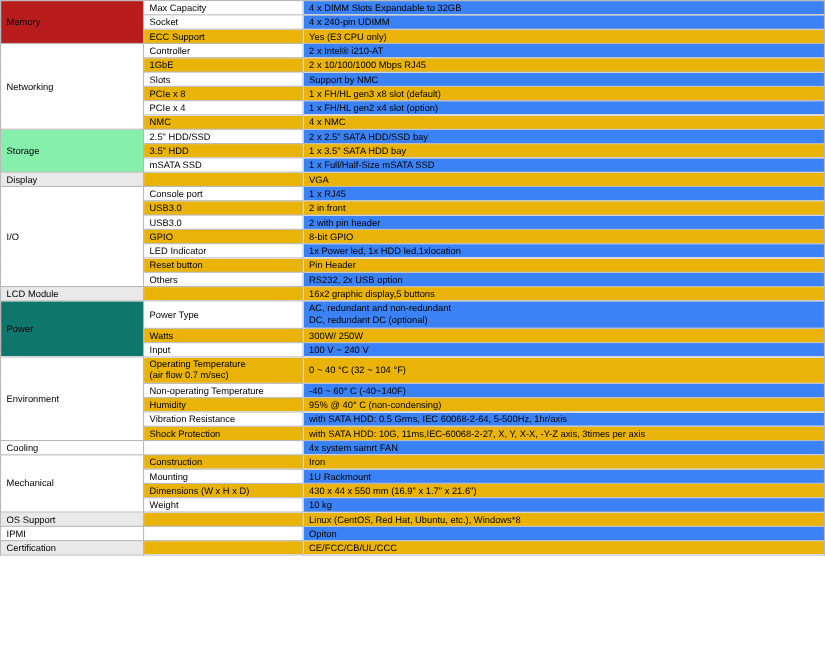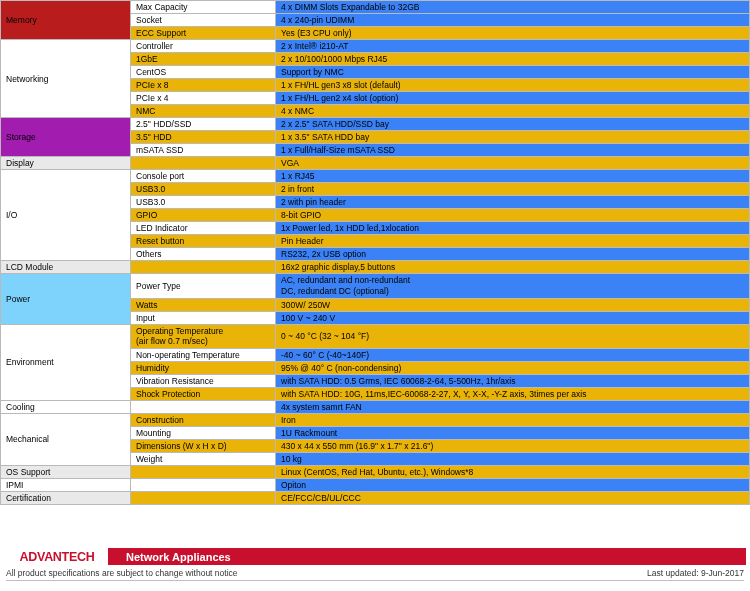--- a/index.html
+++ b/index.html
@@ -125,37 +125,37 @@
         <tr>
           <td class="cat" rowspan="6" style="background: rgb(255, 255, 255);">Networking</td>
           <td class="sub">Controller</td>
           <td class="val">2 x Intel® i210-AT</td>
         </tr>
         <tr class="shade">
           <td class="sub">1GbE</td>
           <td class="val">2 x 10/100/1000 Mbps RJ45</td>
         </tr>
         <tr>
-          <td class="sub">CentOS</td>
+          <td class="sub">Slots</td>
           <td class="val">Support by NMC</td>
         </tr>
         <tr class="shade">
           <td class="sub">PCIe x 8</td>
           <td class="val">1 x FH/HL gen3 x8 slot (default)</td>
         </tr>
         <tr>
           <td class="sub">PCIe x 4</td>
           <td class="val">1 x FH/HL gen2 x4 slot (option)</td>
         </tr>
         <tr class="shade">
           <td class="sub">NMC</td>
           <td class="val">4 x NMC</td>
         </tr>
         <tr>
-          <td class="cat" rowspan="3" style="background: #a21caf;">Storage</td>
+          <td class="cat" rowspan="3" style="background: #86efac;">Storage</td>
           <td class="sub">2.5" HDD/SSD</td>
           <td class="val">2 x 2.5" SATA HDD/SSD bay</td>
         </tr>
         <tr class="shade">
           <td class="sub">3.5" HDD</td>
           <td class="val">1 x 3.5" SATA HDD bay</td>
         </tr>
         <tr>
           <td class="sub">mSATA SSD</td>
           <td class="val">1 x Full/Half-Size mSATA SSD</td>
@@ -193,21 +193,21 @@
         <tr>
           <td class="sub">Others</td>
           <td class="val">RS232, 2x USB option</td>
         </tr>
         <tr class="shade">
           <td class="cat shade" rowspan="1">LCD Module</td>
           <td class="sub"></td>
           <td class="val">16x2 graphic display,5 buttons</td>
         </tr>
         <tr>
-          <td class="cat" rowspan="3" style="background: #7dd3fc;">Power</td>
+          <td class="cat" rowspan="3" style="background: #0f766e;">Power</td>
           <td class="sub multiline" style="height: 22px;">Power Type</td>
           <td class="val multiline" style="height: 22px;">
             <span class="two-line">AC, redundant and non-redundant</span>
             <span class="two-line">DC, redundant DC (optional)</span>
           </td>
         </tr>
         <tr class="shade">
           <td class="sub">Watts</td>
           <td class="val">300W/ 250W</td>
         </tr>
@@ -272,27 +272,14 @@
           <td class="val">Opiton</td>
         </tr>
         <tr class="shade">
           <td class="cat shade" rowspan="1">Certification</td>
           <td class="sub"></td>
           <td class="val">CE/FCC/CB/UL/CCC</td>
         </tr>
       </tbody>
   </table>
 
-  <div id="footer-wrap">
-    <div id="footer-bar" style="background: rgb(200, 16, 46);">
-      <div id="logo-box" style="border-right-color: rgb(200, 16, 46);">
-        <span id="logo-text" style="color: rgb(200, 16, 46);">ADVANTECH</span>
-      </div>
-      <span id="footer-title">Network Appliances</span>
-    </div>
-    <div id="footer-note-row">
-      <span>All product specifications are subject to change without notice</span>
-      <span>Last updated: 9-Jun-2017</span>
-    </div>
-    <hr id="footer-rule">
-  </div>
 
 </div>
 
 </body></html>

